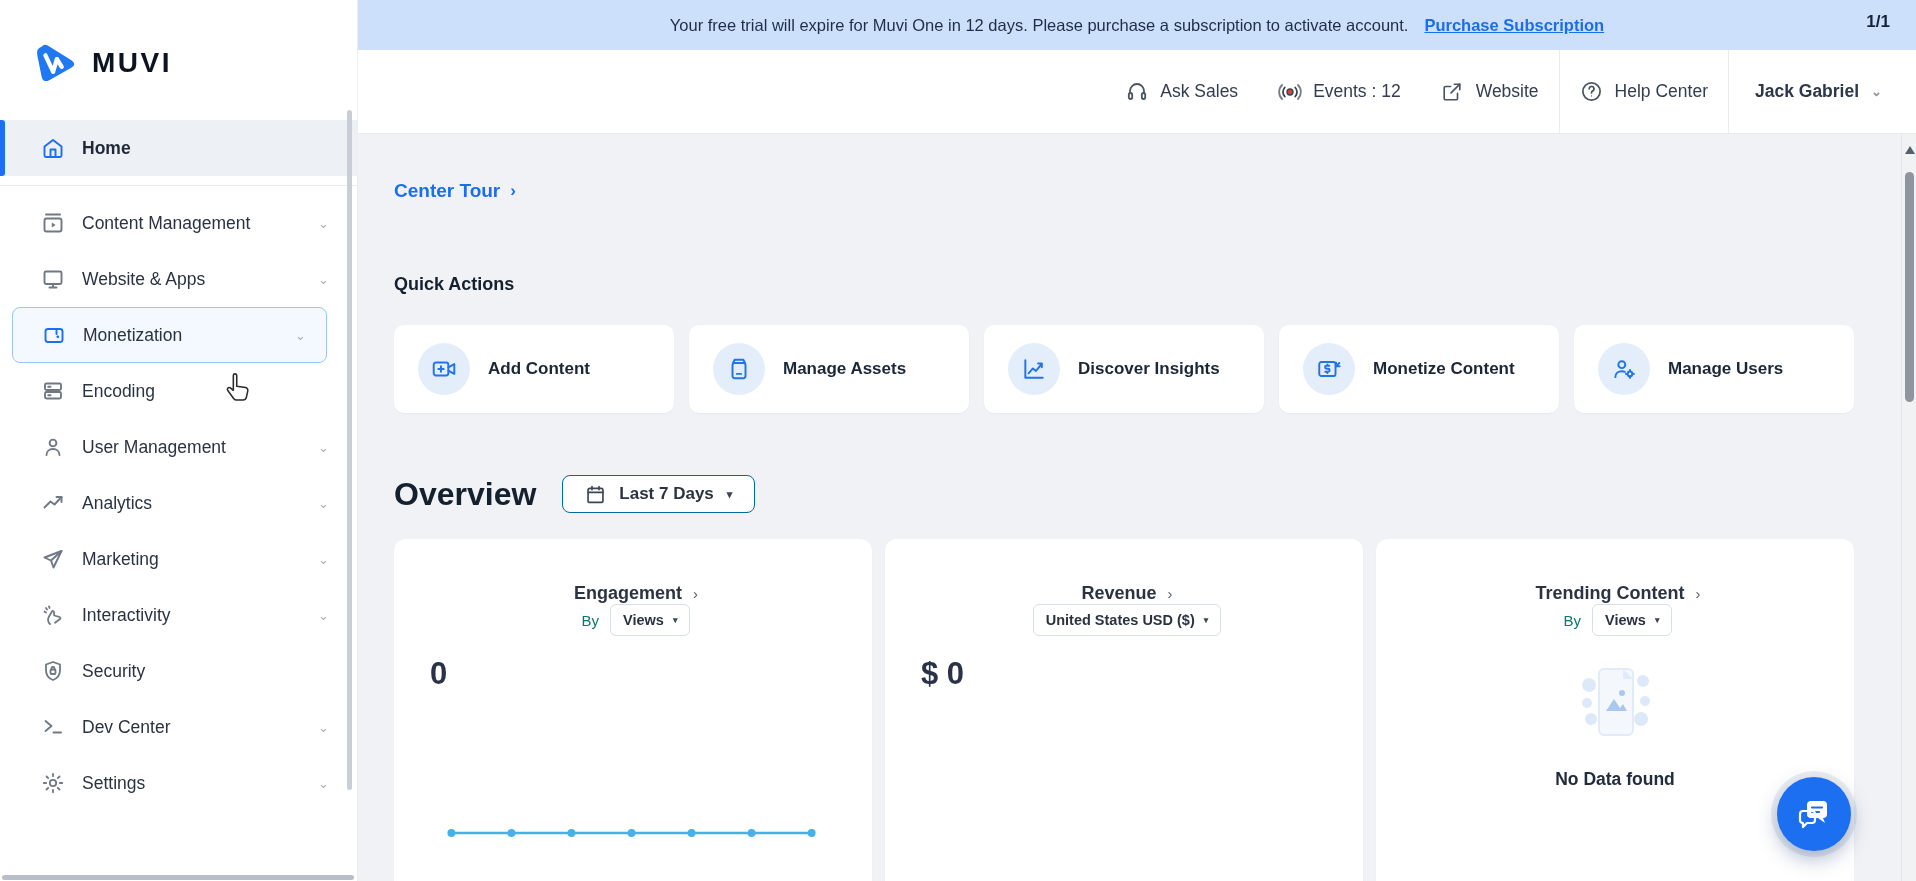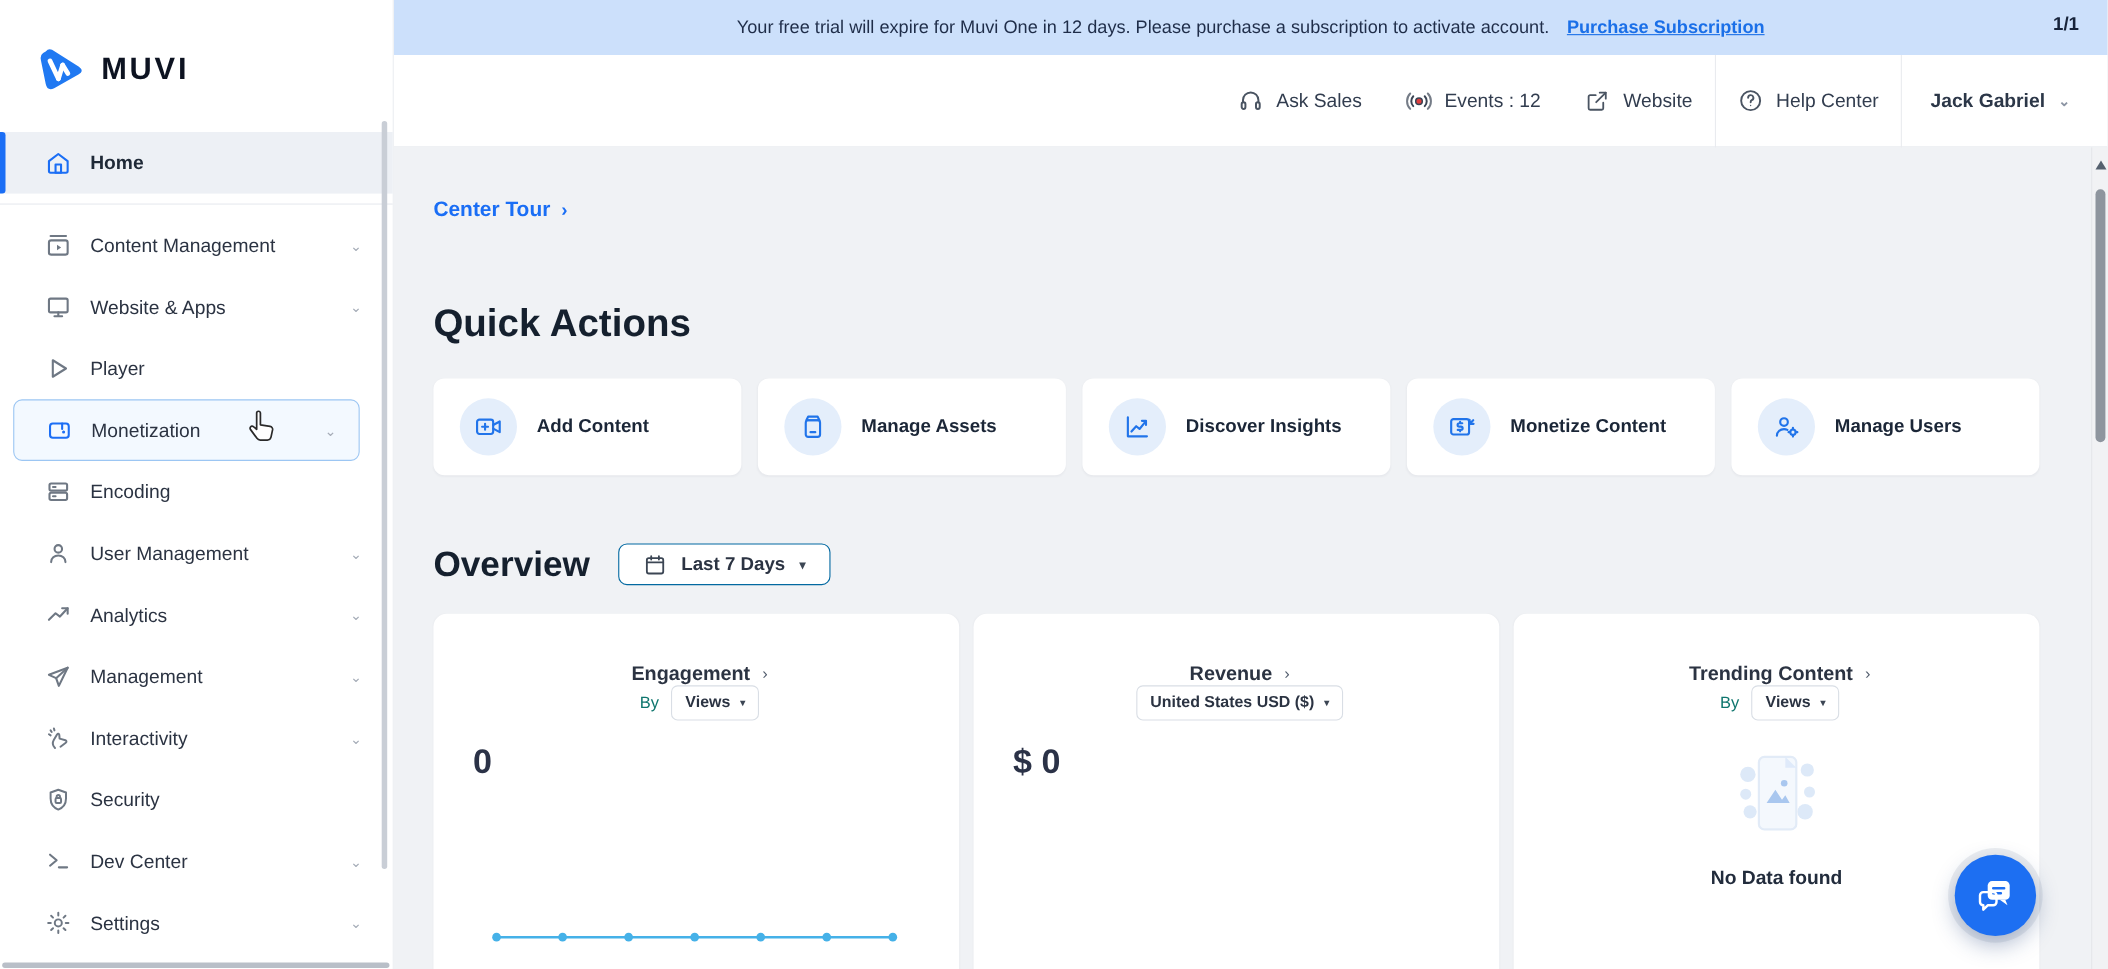--- a/index.html
+++ b/index.html
@@ -42,21 +42,21 @@
   .tb-user { display:flex; align-items:center; gap:12px; font-size:17.5px; font-weight:600; color:#2c3748; padding:0 34px 0 26px; cursor:pointer; }
   .tb-user .chev { color:#8b94a3; font-size:13px; }
 
   
   .main { position:absolute; left:358px; top:134px; width:1544px; height:747px; padding:46px 48px 0 36px; }
   .greet-row { display:flex; align-items:center; justify-content:space-between; }
   .greet { font-size:33px; font-weight:700; color:#15202e; }
   .tour { display:flex; align-items:center; gap:10px; color:#1a6ef5; font-size:19px; font-weight:600; cursor:pointer; }
   .tour .chev { font-size:17px; }
 
-  .qa-title { margin-top:72px; font-size:35px; font-weight:700; color:#15202e; }
+  .qa-title { margin-top:72px; font-size:18px; font-weight:700; color:#15202e; }
   .qa-row { display:flex; gap:15px; margin-top:30px; }
   .qa-card { flex:1; height:88px; background:#fff; border-radius:10px; display:flex; align-items:center; padding-left:24px; gap:18px; cursor:pointer; box-shadow:0 1px 2px rgba(20,30,50,.04); }
   .qa-circle { width:52px; height:52px; border-radius:50%; background:#e4eefb; display:flex; align-items:center; justify-content:center; color:#2174ea; }
   .qa-label { font-size:17px; font-weight:700; color:#1b2637; }
 
   .ov-row { display:flex; align-items:center; gap:26px; margin-top:62px; }
   .ov-title { font-size:32px; font-weight:700; color:#15202e; }
   .range-btn { display:flex; align-items:center; gap:13px; height:38px; padding:0 22px; background:#fff; border:1px solid #0369a1; border-radius:8px; font-size:17px; font-weight:600; color:#2b3342; cursor:pointer; }
   .range-btn .cal { color:#3c4654; display:flex; }
   .caret { font-size:11px; color:#3c4654; }
@@ -135,28 +135,20 @@
         <span class="nv-icon">
           <svg width="24" height="24" viewBox="0 0 24 24" fill="none" stroke="currentColor" stroke-width="1.9" stroke-linecap="round" stroke-linejoin="round">
               <rect x="3.5" y="4.5" width="17" height="12.5" rx="1.5"></rect>
               <path d="M12 17 V20.5 M8.5 20.5 H15.5"></path>
             </svg>
         </span>
         <span class="nv-label">Website &amp; Apps</span>
         <span class="nv-chev">⌄</span>
       </div>
 
-      <div class="nav-item">
-        <span class="nv-icon">
-          <svg width="24" height="24" viewBox="0 0 24 24" fill="none" stroke="currentColor" stroke-width="1.9" stroke-linejoin="round">
-              <path d="M7 4.5 L19 12 L7 19.5 Z"></path>
-            </svg>
-        </span>
-        <span class="nv-label">Player</span>
-      </div>
 
       <div class="nav-item hovered">
         <span class="nv-icon">
           <svg width="24" height="24" viewBox="0 0 24 24" fill="none" stroke="currentColor" stroke-width="1.9" stroke-linecap="round" stroke-linejoin="round">
               <rect x="3.5" y="6" width="17" height="13" rx="2.5"></rect>
               <path d="M14.5 6 V11"></path>
               <circle cx="15.8" cy="13.8" r="1.4" fill="currentColor" stroke="none"></circle>
             </svg>
         </span>
         <span class="nv-label">Monetization</span>
@@ -196,21 +188,21 @@
         <span class="nv-chev">⌄</span>
       </div>
 
       <div class="nav-item">
         <span class="nv-icon">
           <svg width="24" height="24" viewBox="0 0 24 24" fill="none" stroke="currentColor" stroke-width="1.9" stroke-linecap="round" stroke-linejoin="round">
               <path d="M20.5 4 L3.5 10.5 L10 13.5 L12.5 20.5 L20.5 4 Z"></path>
               <path d="M10 13.5 L20.5 4"></path>
             </svg>
         </span>
-        <span class="nv-label">Management</span>
+        <span class="nv-label">Marketing</span>
         <span class="nv-chev">⌄</span>
       </div>
 
       <div class="nav-item">
         <span class="nv-icon">
           <svg width="24" height="24" viewBox="0 0 24 24" fill="none" stroke="currentColor" stroke-width="1.8" stroke-linecap="round" stroke-linejoin="round">
               <path d="M9 21 C7 19 6.5 16 8 13.5 L11 8.5 C11.5 7.6 12.8 7.9 12.9 9 L13.2 12.5 L18.5 14 C19.6 14.3 19.7 15.6 18.8 16.2 L14 19.8"></path>
               <path d="M5 9.5 L3.5 8.5 M6 6.5 L5 5 M8.5 5 L8 3.3"></path>
             </svg>
         </span>

